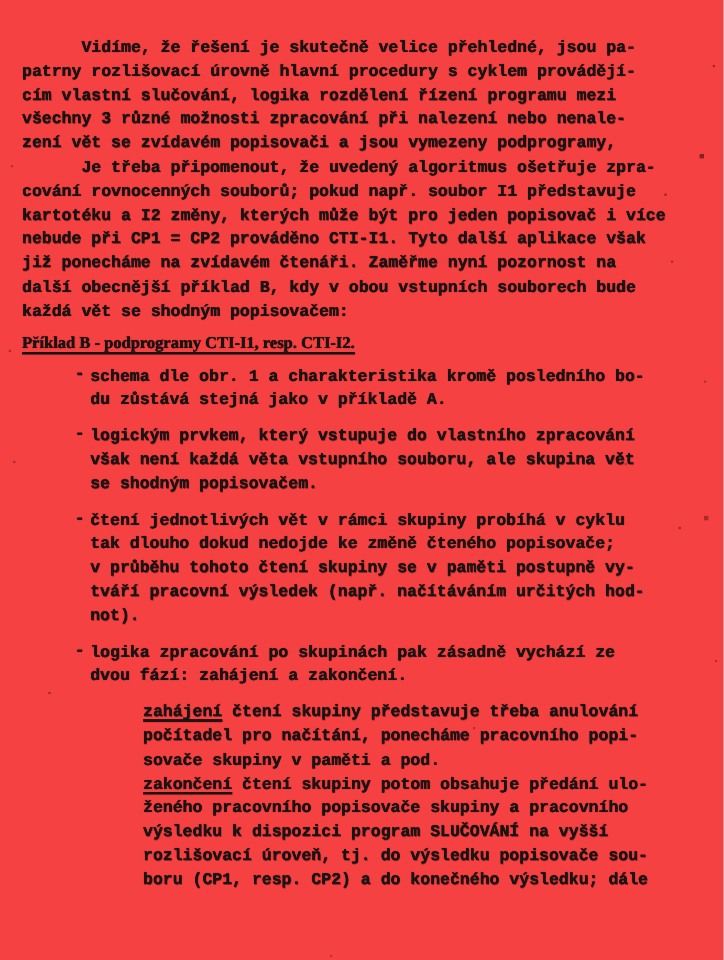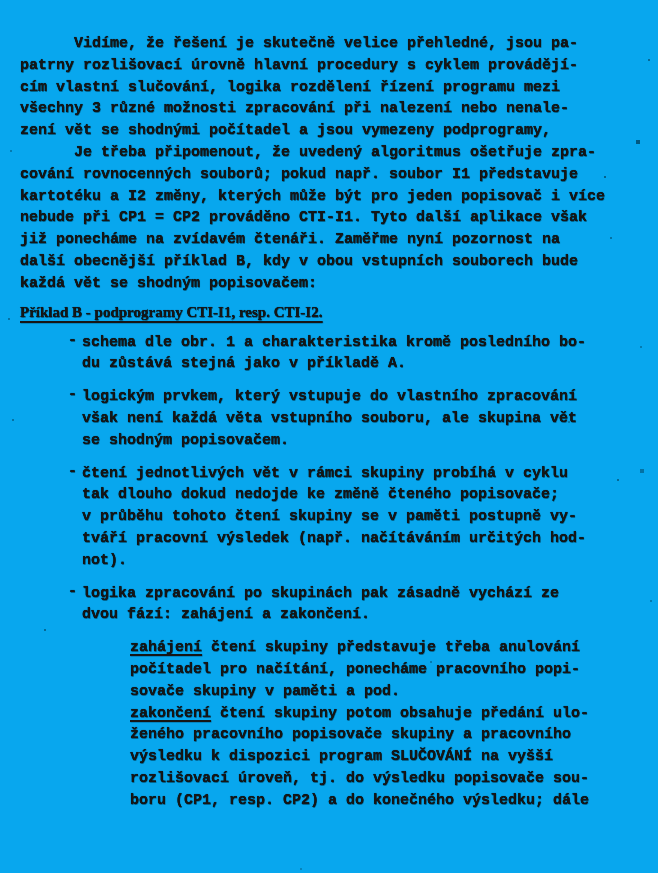--- a/index.html
+++ b/index.html
@@ -1,20 +1,20 @@
 <!DOCTYPE html>
 <html><head>
 <meta charset="utf-8">
 <style>
   html, body { margin: 0; padding: 0; background: #ffffff; }
   .page {
     position: relative;
     width: 658px;
     height: 873px;
-    background: #0ea5e9;
+    background: #ef4444;
     outline: 1px solid #d8d8d8;
     overflow: hidden;
     font-family: "Liberation Mono", "DejaVu Sans Mono", monospace;
     font-size: 15px;
     font-weight: 700;
     color: #1b1b1b;
     text-shadow: 0 0 0.7px #000, 0.5px 0.5px 0 rgba(0,0,0,0.35);
     filter: blur(0.22px) contrast(1.05);
     box-sizing: border-box;
     padding: 33px 18px 0 20px;
@@ -53,21 +53,21 @@
 <body>
 
 <div class="page">
   <div class="noise"></div>
 
   <div class="para">
     <div class="line indent">Vidíme, že řešení je skutečně velice přehledné, jsou pa-</div>
     <div class="line">patrny rozlišovací úrovně hlavní procedury s cyklem provádějí-</div>
     <div class="line">cím vlastní slučování, logika rozdělení řízení programu mezi</div>
     <div class="line">všechny 3 různé možnosti zpracování při nalezení nebo nenale-</div>
-    <div class="line">zení vět se shodnými počítadel a jsou vymezeny podprogramy,</div>
+    <div class="line">zení vět se zvídavém popisovači a jsou vymezeny podprogramy,</div>
   </div>
 
   <div class="para">
     <div class="line indent">Je třeba připomenout, že uvedený algoritmus ošetřuje zpra-</div>
     <div class="line">cování rovnocenných souborů; pokud např. soubor I1 představuje</div>
     <div class="line">kartotéku a I2 změny, kterých může být pro jeden popisovač i více</div>
     <div class="line">nebude při CP1 = CP2 prováděno CTI-I1. Tyto další aplikace však</div>
     <div class="line">již ponecháme na zvídavém čtenáři. Zaměřme nyní pozornost na</div>
     <div class="line">další obecnější příklad B, kdy v obou vstupních souborech bude</div>
     <div class="line">každá vět se shodným popisovačem:</div>

